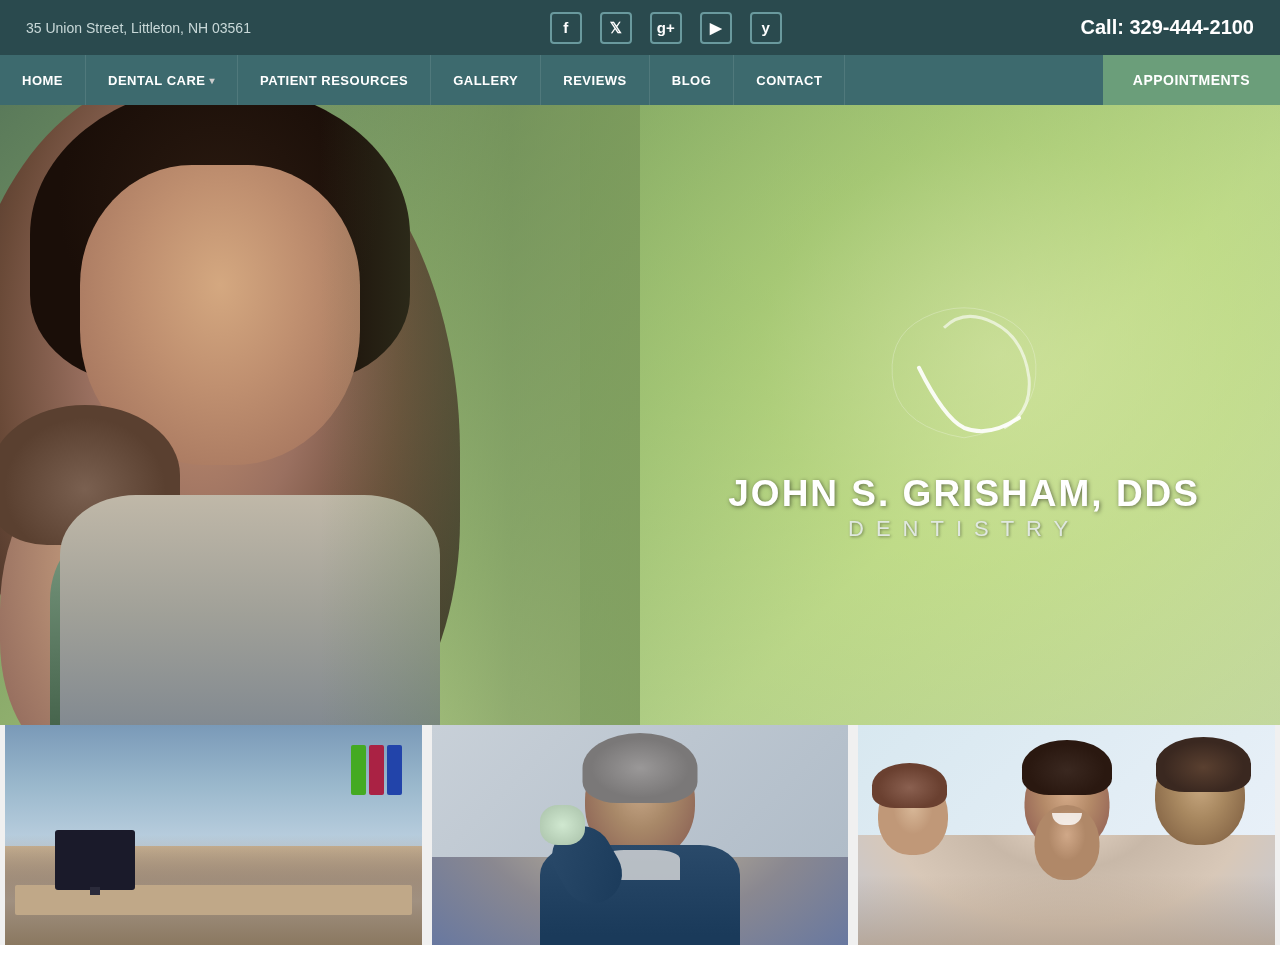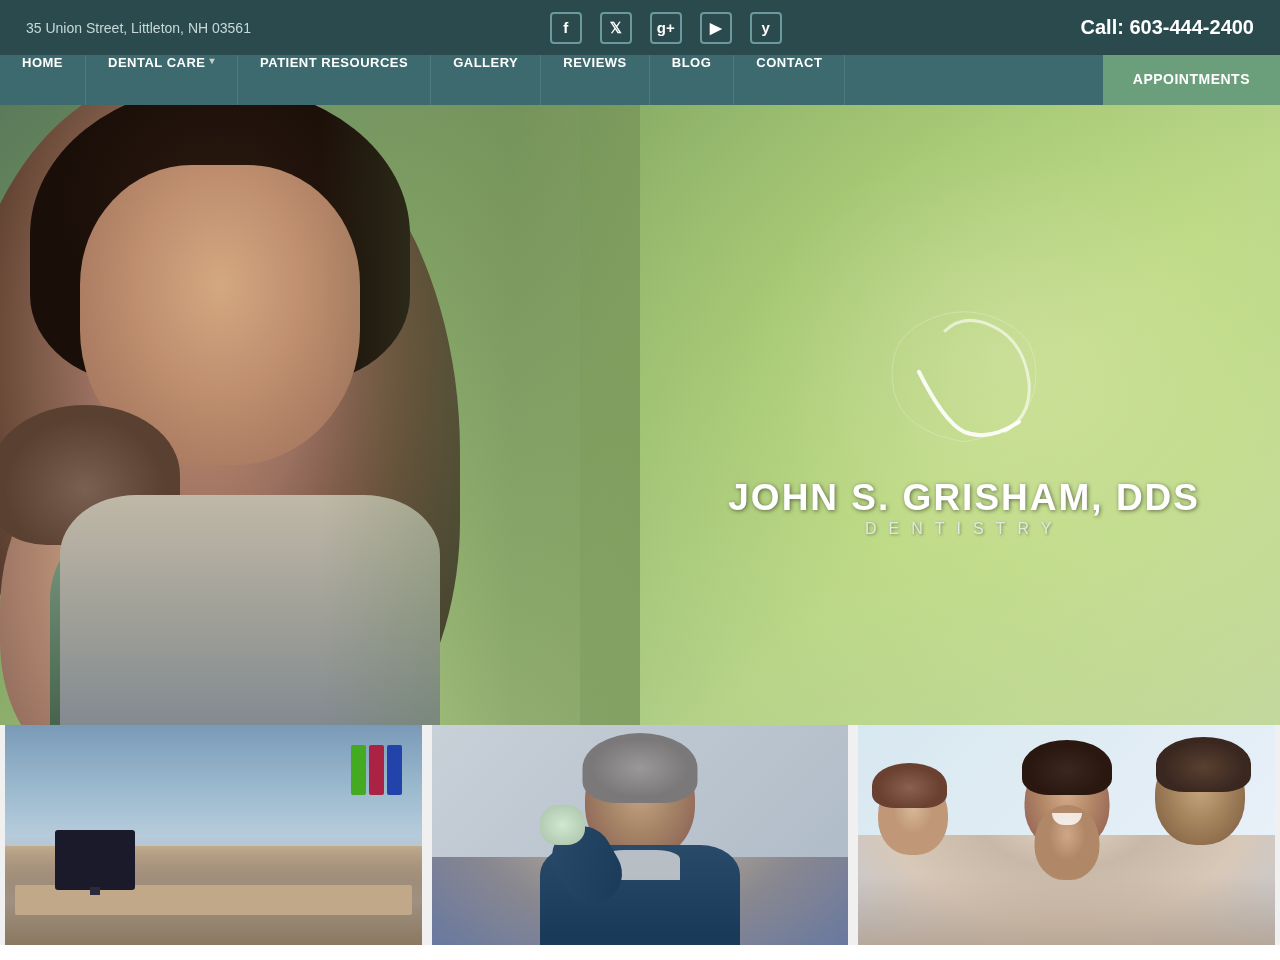--- a/index.html
+++ b/index.html
@@ -45,20 +45,21 @@
 
     
     nav {
       background: #3d6a6e;
       display: flex;
       align-items: stretch;
       height: 50px;
     }
     .nav-item {
       display: flex;
+      align-items: center;
       padding: 0 22px;
       color: #fff;
       font-size: 13px;
       font-weight: bold;
       letter-spacing: 0.5px;
       cursor: pointer;
       text-transform: uppercase;
       white-space: nowrap;
       border-right: 1px solid rgba(255,255,255,0.1);
       position: relative;
@@ -116,21 +117,21 @@
     .logo-name {
       color: #fff;
       font-size: 37px;
       font-weight: bold;
       letter-spacing: 2px;
       text-shadow: 1px 1px 4px rgba(0,0,0,0.5);
       line-height: 1.2;
     }
     .logo-dentistry {
       color: #e0e8e0;
-      font-size: 16px;
+      font-size: 22px;
       letter-spacing: 12px;
       text-shadow: 1px 1px 3px rgba(0,0,0,0.4);
     }
 
     
     .cards-section {
       display: flex;
       gap: 0;
       background: #f0f0f0;
       height: 220px;
@@ -167,21 +168,21 @@
 
 <div class="top-bar">
   <span class="top-bar-address">35 Union Street, Littleton, NH 03561</span>
   <div class="top-bar-social">
     <a class="social-icon" href="#">f</a>
     <a class="social-icon" href="#">𝕏</a>
     <a class="social-icon" href="#">g+</a>
     <a class="social-icon" href="#">▶</a>
     <a class="social-icon" href="#">y</a>
   </div>
-  <span class="top-bar-phone">Call: 603-444-2400</span>
+  <span class="top-bar-phone">Call: 329-444-2100</span>
 </div>
 
 <nav>
   <div class="nav-item">
     <span>HOME</span>
   </div>
   <div class="nav-item">
     <span>DENTAL CARE</span>
     <span class="dropdown-arrow">▾</span>
   </div>

